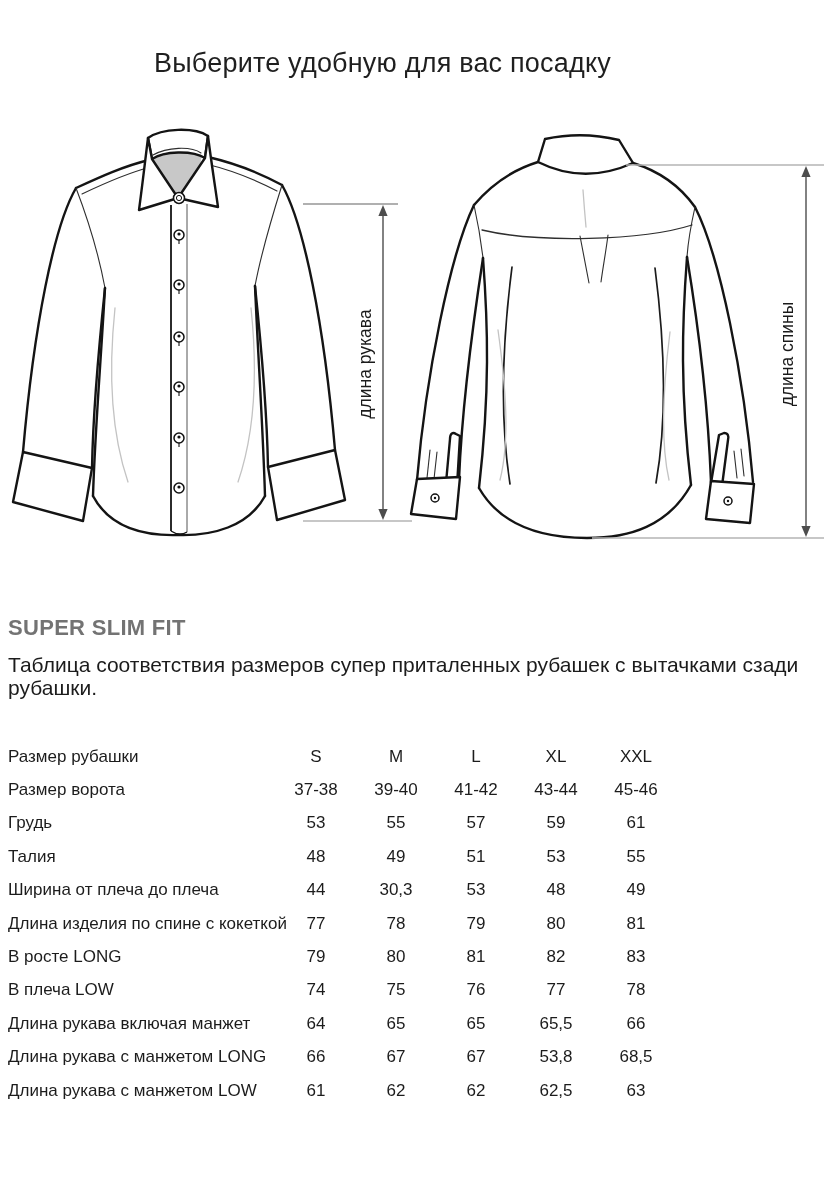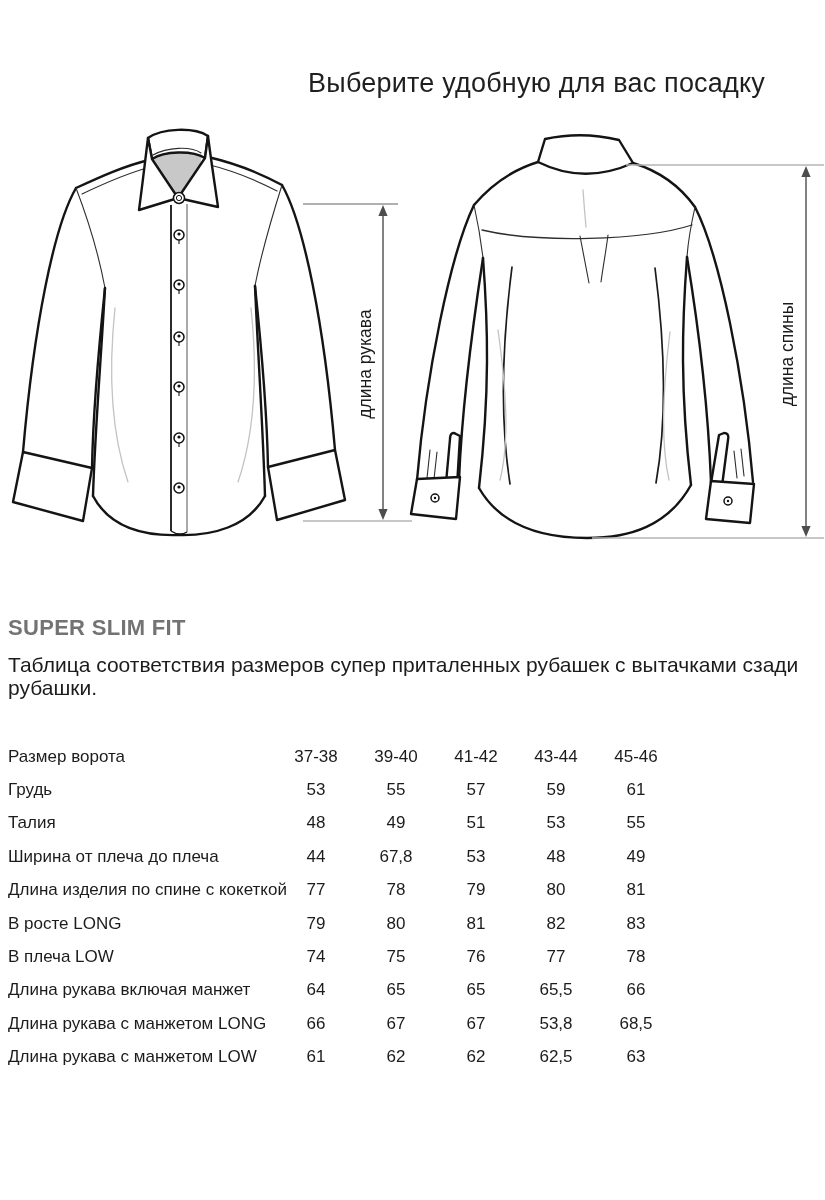--- a/index.html
+++ b/index.html
@@ -3,23 +3,22 @@
 <meta charset="utf-8">
 <style>
   html,body{margin:0;padding:0;}
   body{
     width:825px;height:1200px;position:relative;overflow:hidden;
     background:#ffffff;color:#1c1c1c;
     font-family:"Liberation Sans","DejaVu Sans",sans-serif;
   }
   .title{
     position:absolute;top:48px;left:0;width:765px;
-    text-align:right;font-size:27px;font-weight:400;letter-spacing:.2px;
+    text-align:center;font-size:27px;font-weight:400;letter-spacing:.2px;
     color:#1f1f1f;
-    margin-top:20px;
   }
   svg.figure{position:absolute;top:128px;left:0;}
   svg .o{fill:none;stroke:var(--outline);stroke-width:2.4;stroke-linecap:round;stroke-linejoin:round;}
   svg .of{fill:#ffffff;stroke:var(--outline);stroke-width:2.4;stroke-linejoin:round;}
   svg .thin{fill:none;stroke:#2e2e2e;stroke-width:1.1;stroke-linecap:round;}
   svg .seam{fill:none;stroke:#2e2e2e;stroke-width:1.3;stroke-linecap:round;}
   svg .crease{fill:none;stroke:#c3c3c3;stroke-width:1.3;stroke-linecap:round;}
   svg .graynk{fill:var(--collar-fill);stroke:none;}
   svg .btn{fill:#ffffff;stroke:#111;stroke-width:1.5;}
   svg .btnin{fill:#111;stroke:none;}
@@ -170,20 +169,28 @@
     <path class="mhead" d="M806,38 L801.4,49 L810.6,49 Z"></path>
     <path class="mhead" d="M806,409 L801.4,398 L810.6,398 Z"></path>
     <text class="mlabel" transform="translate(788,226) rotate(-90)">длина спины</text>
   </g>
 </svg>
 
 <div class="heading">SUPER SLIM FIT</div>
 <div class="desc">Таблица соответствия размеров супер приталенных рубашек с вытачками сзади рубашки.</div>
 
 <div class="size-table">
+  <div class="trow">
+    <div class="rlabel">Размер рубашки</div>
+  <div class="cell">S</div>
+      <div class="cell">M</div>
+      <div class="cell">L</div>
+      <div class="cell">XL</div>
+      <div class="cell">XXL</div>
+    </div>
   <div>
       <div class="trow">
     <div class="rlabel">Размер ворота</div>
   <div class="cell">37-38</div>
         <div class="cell">39-40</div>
         <div class="cell">41-42</div>
         <div class="cell">43-44</div>
         <div class="cell">45-46</div>
       </div>
       <div class="trow">
@@ -198,21 +205,21 @@
     <div class="rlabel">Талия</div>
   <div class="cell">48</div>
         <div class="cell">49</div>
         <div class="cell">51</div>
         <div class="cell">53</div>
         <div class="cell">55</div>
       </div>
       <div class="trow">
     <div class="rlabel">Ширина от плеча до плеча</div>
   <div class="cell">44</div>
-        <div class="cell">67,8</div>
+        <div class="cell">30,3</div>
         <div class="cell">53</div>
         <div class="cell">48</div>
         <div class="cell">49</div>
       </div>
       <div class="trow">
     <div class="rlabel">Длина изделия по спине с кокеткой</div>
   <div class="cell">77</div>
         <div class="cell">78</div>
         <div class="cell">79</div>
         <div class="cell">80</div>

